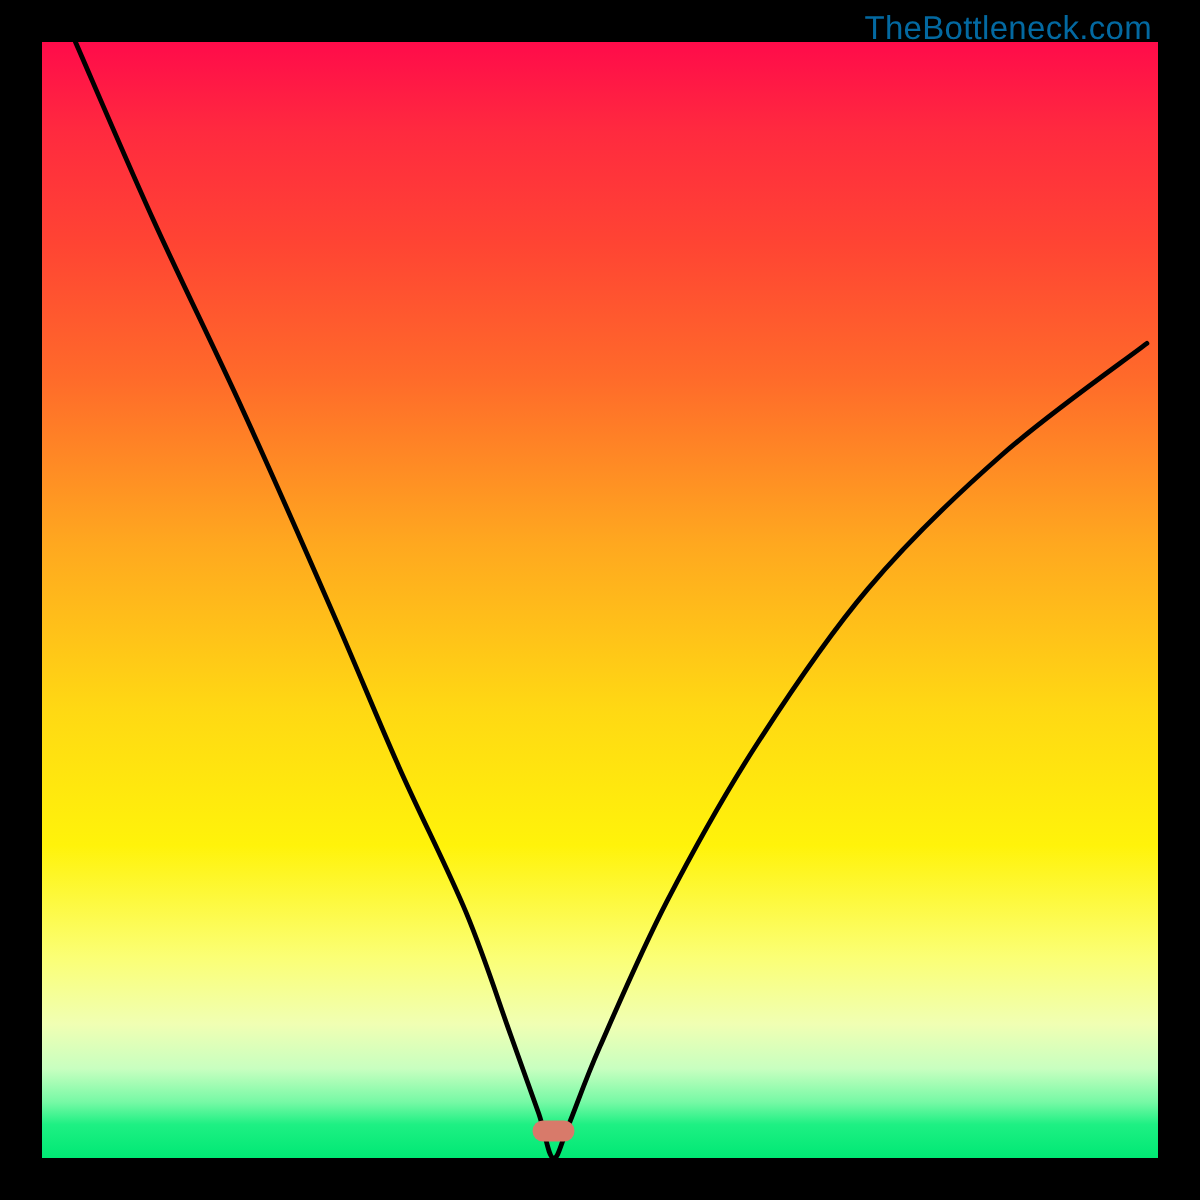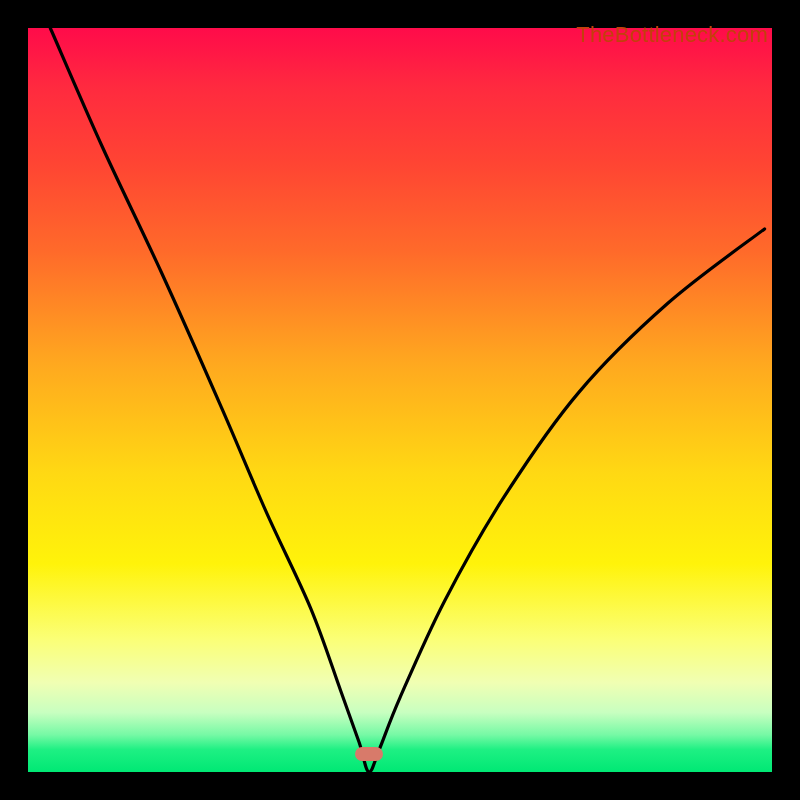--- a/index.html
+++ b/index.html
@@ -40,26 +40,25 @@
       #c8ffc0 92%,
       #76f9a5 95%,
       #1ef083 97%,
       #00e874 100%
     );
   }
   .attribution {
     position: absolute;
     top: 6px;
     right: 32px;
-    color: #c2410c;
+    color: #0369a1;
     font-size: 22px;
     font-weight: 500;
     letter-spacing: 0.2px;
     user-select: none;
-    margin-top: 16px;
   }
   svg.curve {
     position: absolute;
     left: 0;
     top: 0;
     width: 744px;
     height: 744px;
     overflow: visible;
   }
   .marker {

